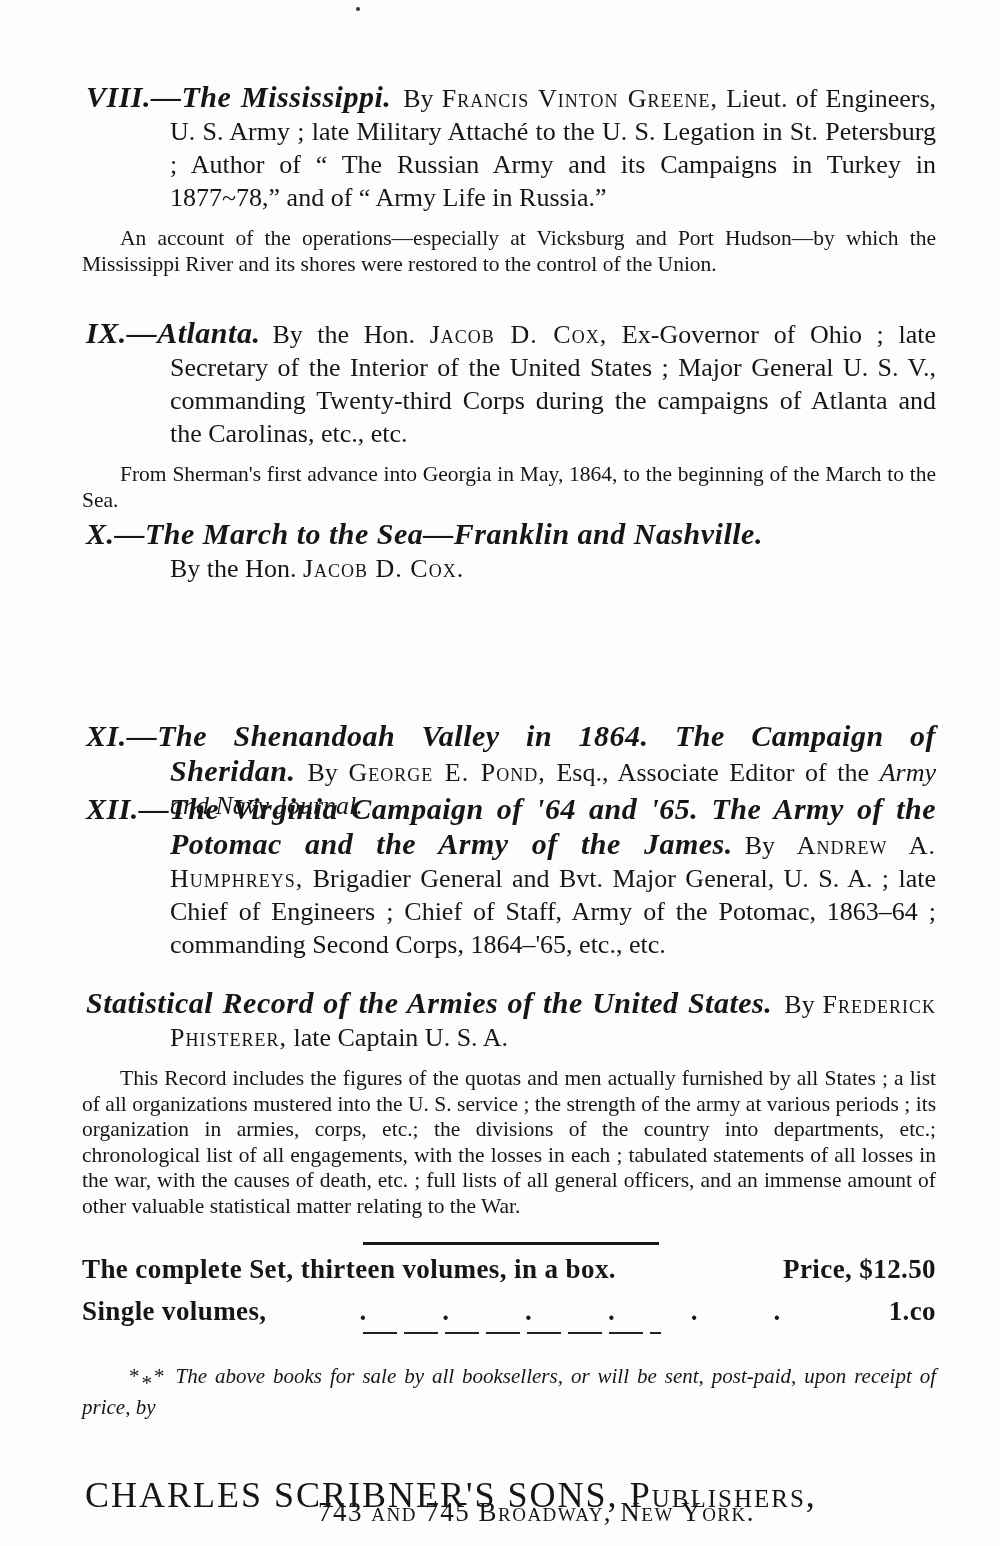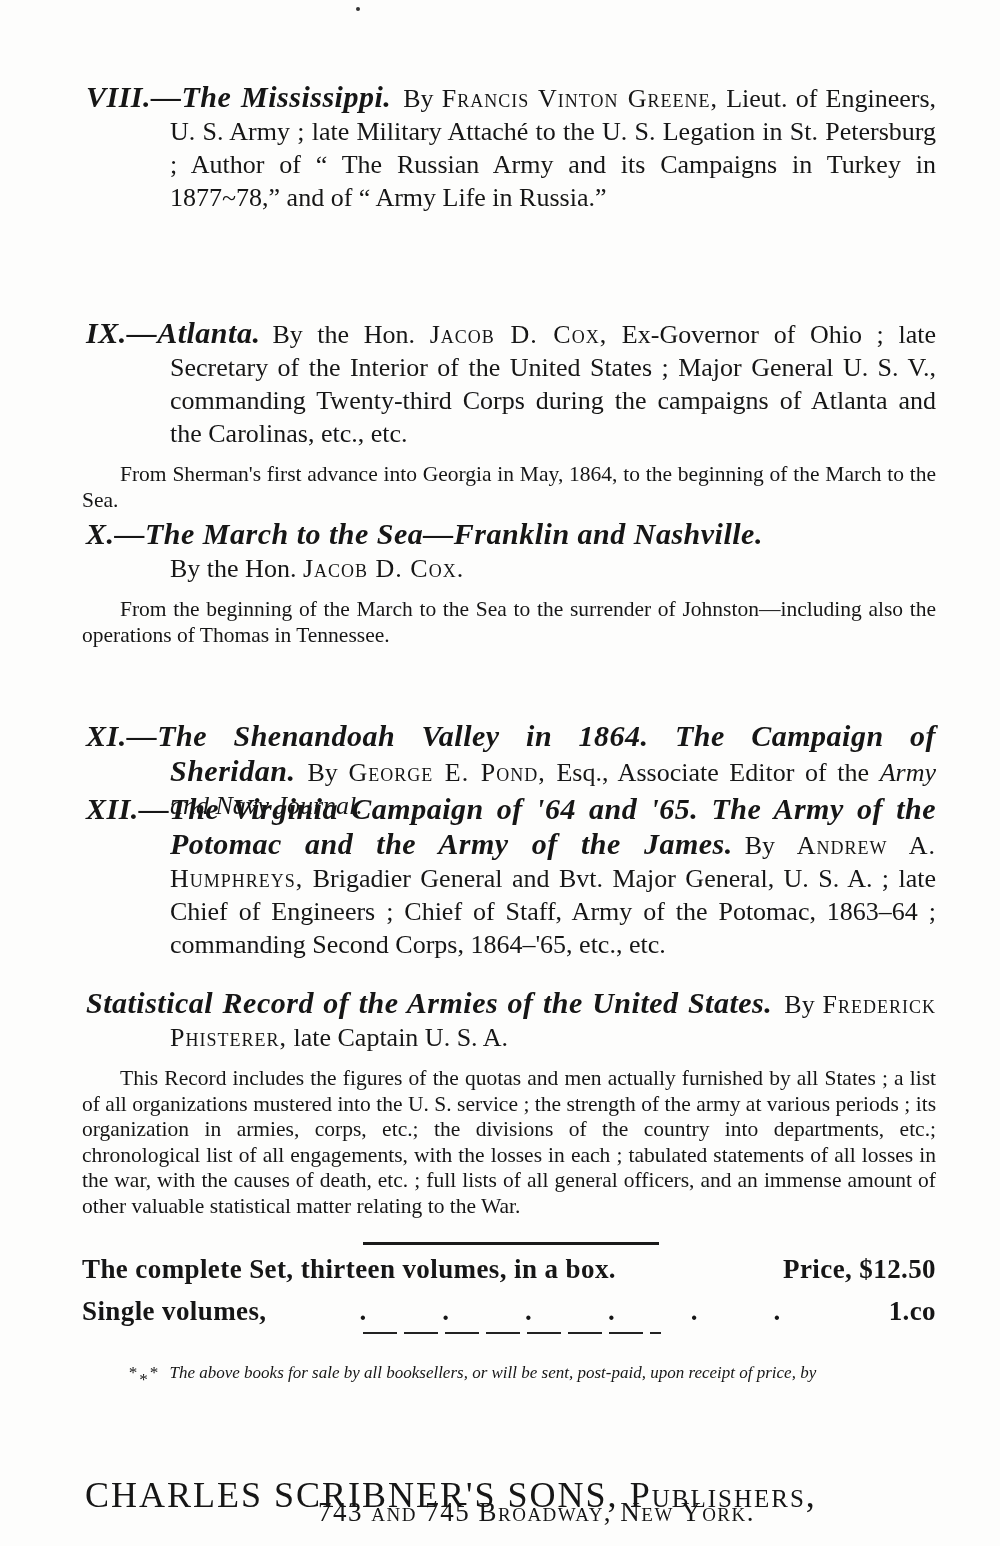--- a/index.html
+++ b/index.html
@@ -38,21 +38,21 @@
 
   .pricing{position:absolute;left:82px;width:854px;top:1254px;
     font-size:27px;font-weight:700;letter-spacing:.4px;}
   .price-row{display:flex;justify-content:space-between;align-items:baseline;}
   .price-row + .price-row{margin-top:11px;}
   .leaders{flex:1;display:flex;justify-content:space-around;
     margin:0 70px 0 55px;font-weight:700;}
 
   .footer-note{
     position:absolute;left:82px;width:854px;top:1340px;
-    font-style:italic;font-size:17px;line-height:31px;
+    font-style:italic;font-size:21px;line-height:31px;
     text-align:justify;text-indent:46px;
   }
   .ast{letter-spacing:2px;margin-right:10px;}
   .ast-low{position:relative;top:7px;}
 
   .publisher{
     position:absolute;left:0;right:0;top:1438px;
     padding-left:85px;text-align:left;
     font-size:36px;letter-spacing:2px;white-space:nowrap;
   }
@@ -68,30 +68,30 @@
 </style>
 </head>
 <body>
 
 <div class="page">
 
   <div class="speck" style="left:356px;top:7px;"></div>
 
   <div class="sect" style="top:80px;">
     <p class="entry-head"><span class="num-title">VIII.—The Mississippi.</span><span>By </span><span class="sc">Francis Vinton Greene,</span><span> Lieut. of Engineers, U. S. Army ; late Military Attaché to the U. S. Legation in St. Petersburg ; Author of “ The Russian Army and its Campaigns in Turkey in 1877~78,” and of “ Army Life in Russia.”</span></p>
+    <p class="desc">An account of the operations—especially at Vicksburg and Port Hudson—by which the Mississippi River and its shores were restored to the control of the Union.</p>
   </div>
 
   <div class="sect" style="top:316px;">
     <p class="entry-head"><span class="num-title">IX.—Atlanta.</span><span>By the Hon. </span><span class="sc">Jacob D. Cox,</span><span> Ex-Governor of Ohio ; late Secretary of the Interior of the United States ; Major General U. S. V., commanding Twenty-third Corps during the campaigns of Atlanta and the Carolinas, etc., etc.</span></p>
     <p class="desc">From Sherman's first advance into Georgia in May, 1864, to the beginning of the March to the Sea.</p>
   </div>
 
   <div class="sect" style="top:517px;">
     <p class="entry-head"><span class="num-title">X.—The March to the Sea—Franklin and Nashville.</span><br><span>By the Hon. </span><span class="sc">Jacob D. Cox.</span></p>
-    <p class="desc">From the beginning of the March to the Sea to the surrender of Johnston—including also the operations of Thomas in Tennessee.</p>
   </div>
 
   <div class="sect" style="top:671px;margin-top:48px;">
     <p class="entry-head"><span class="num-title">XI.—The Shenandoah Valley in 1864. The Campaign of Sheridan.</span><span>By </span><span class="sc">George E. Pond,</span><span> Esq., Associate Editor of the </span><span class="ital">Army and Navy Journal.</span></p>
   </div>
 
   <div class="sect" style="top:792px;">
     <p class="entry-head"><span class="num-title">XII.—The Virginia Campaign of '64 and '65. The Army of the Potomac and the Army of the James.</span><span>By </span><span class="sc">Andrew A. Humphreys,</span><span> Brigadier General and Bvt. Major General, U. S. A. ; late Chief of Engineers ; Chief of Staff, Army of the Potomac, 1863–64 ; commanding Second Corps, 1864–'65, etc., etc.</span></p>
   </div>
 

